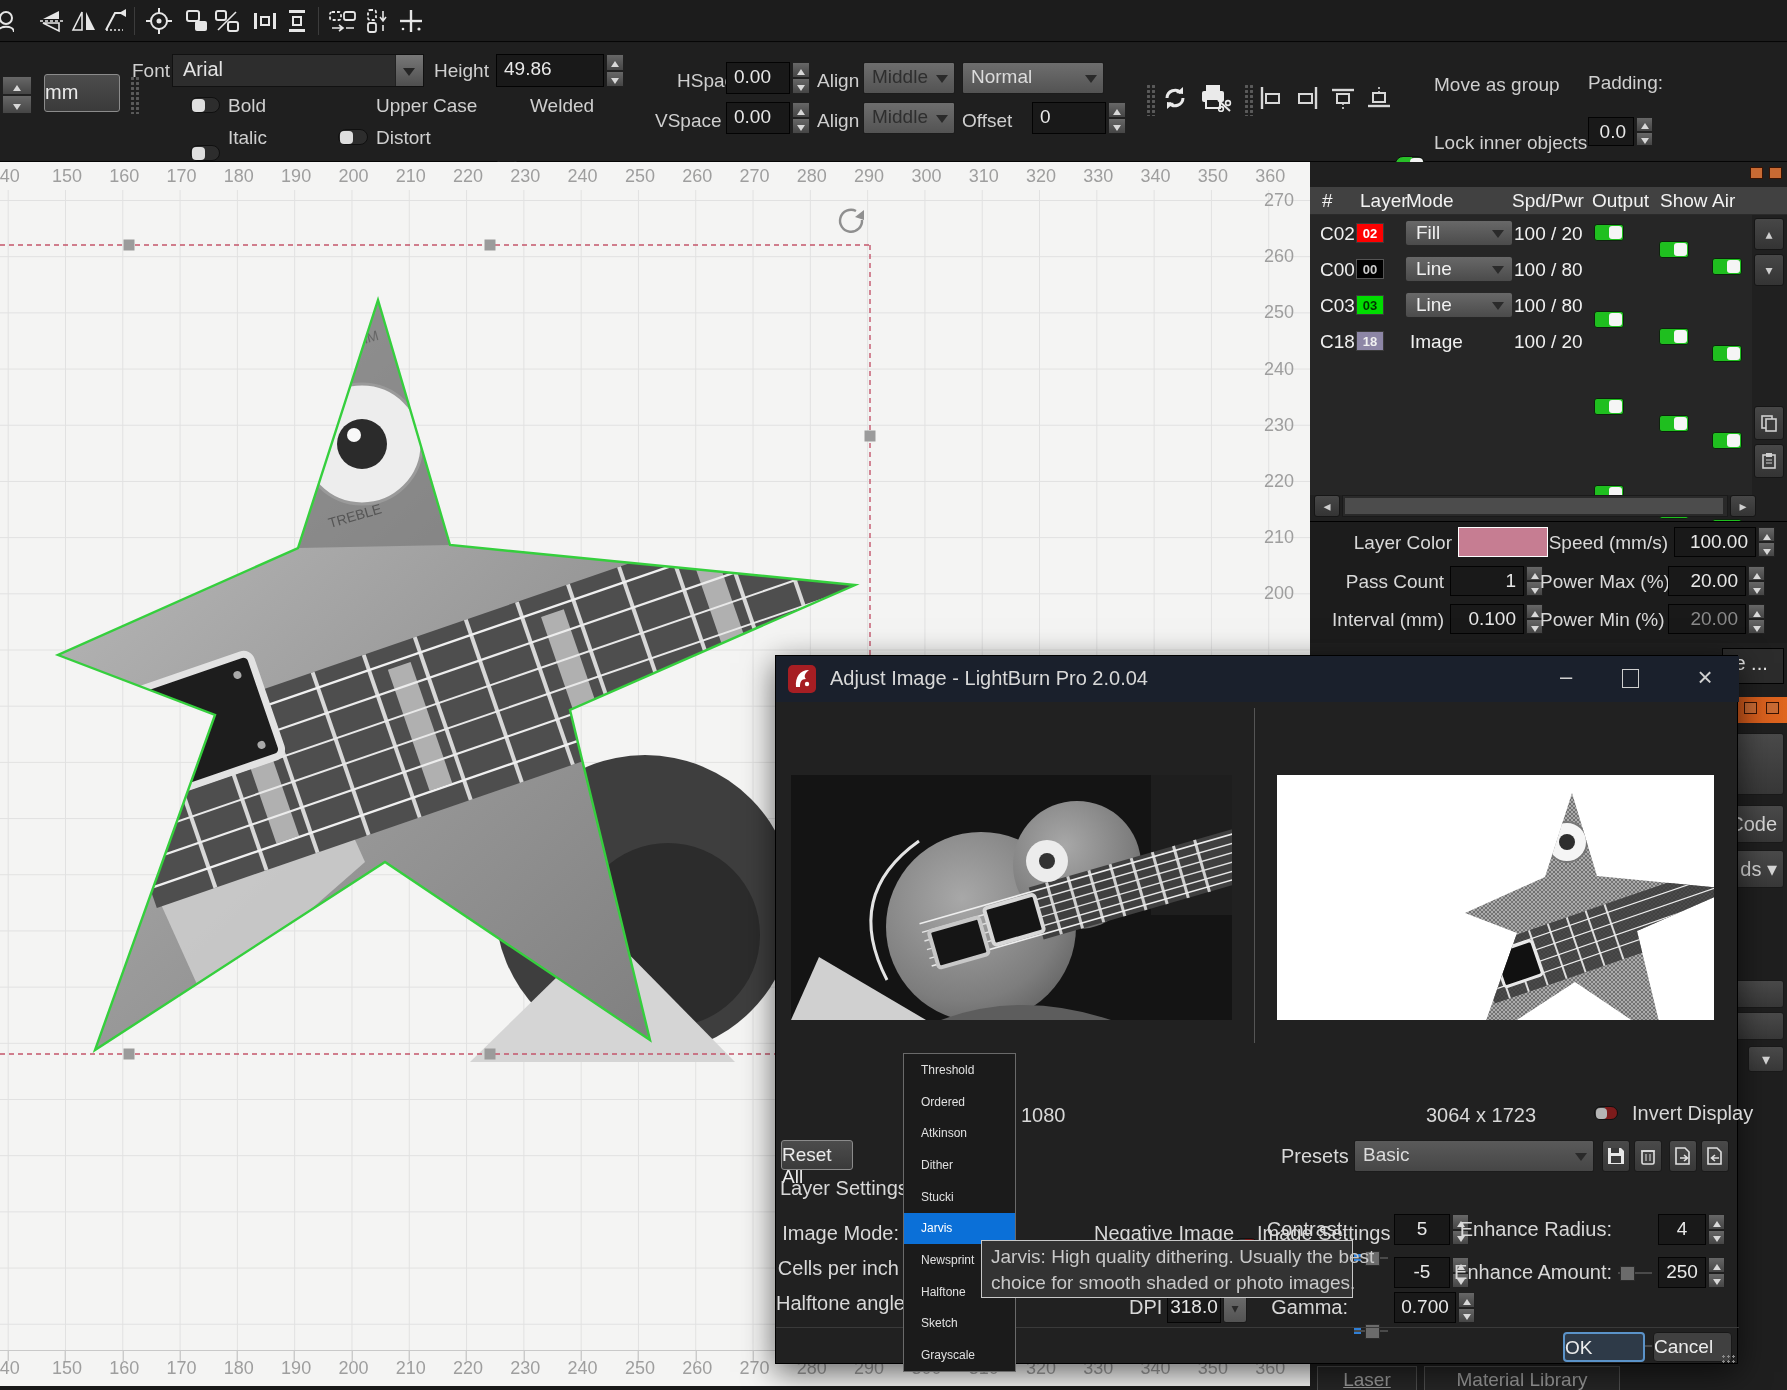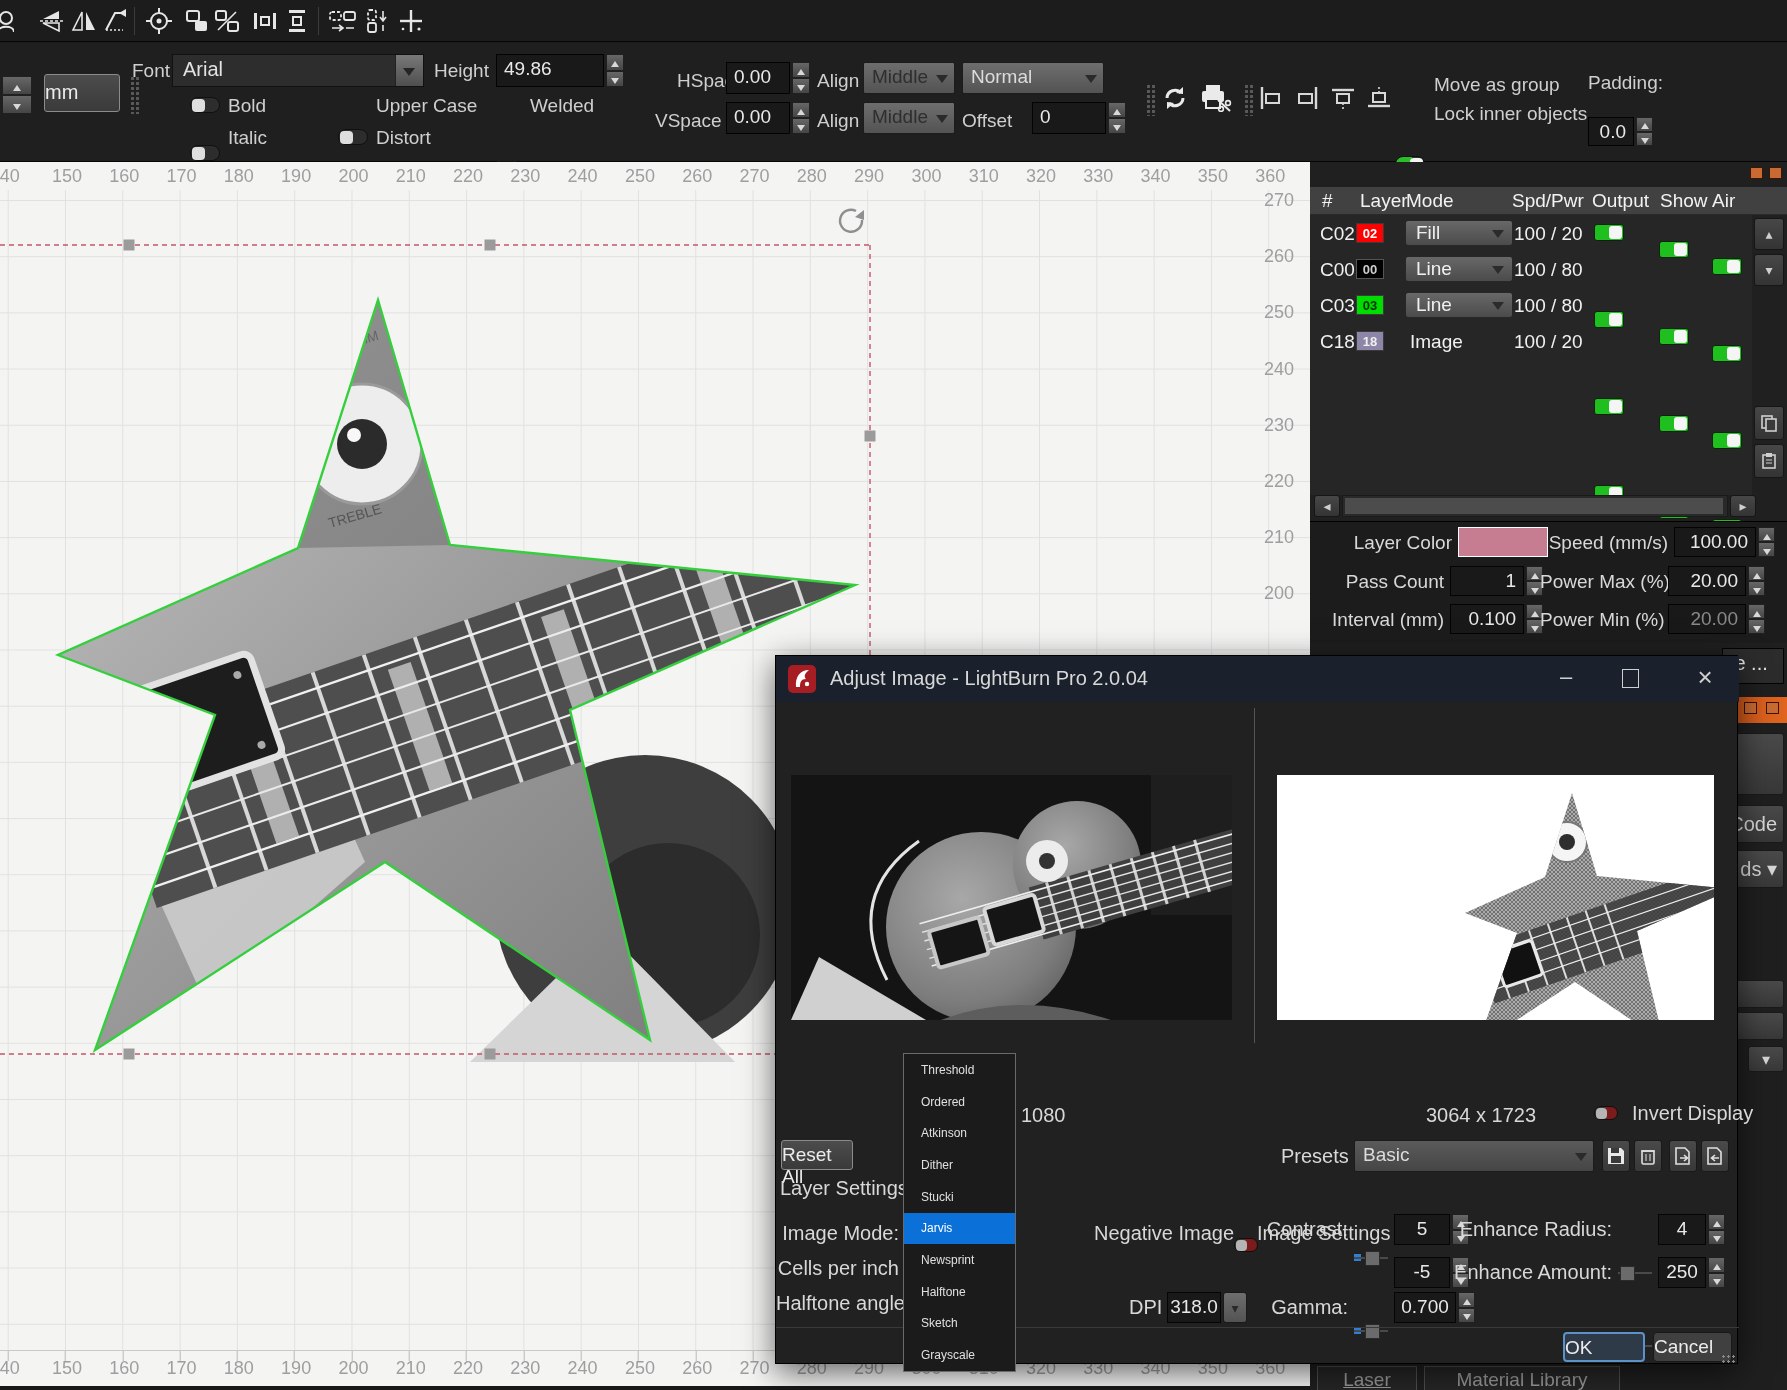--- a/index.html
+++ b/index.html
@@ -247,21 +247,21 @@
       </svg>
     <svg class="a" style="left:1366px;top:43px" width="26" height="24" viewBox="0 0 26 24">
         <line x1="2" y1="20" x2="24" y2="20" stroke="#d8d8d8" stroke-width="2.4"></line>
         <rect x="7" y="7" width="12" height="9" fill="none" stroke="#d8d8d8" stroke-width="2"></rect>
         <line x1="13" y1="1" x2="13" y2="7" stroke="#d8d8d8" stroke-width="1.6" stroke-dasharray="2 2"></line>
       </svg>
 
     <div class="a tg on-green" style="left:1395px;top:33px;"></div>
     <div class="a lbl" style="left:1434px;top:31px;">Move as group</div>
     <div class="a tg on-green" style="left:1395px;top:73px;"></div>
-    <div class="a lbl" style="left:1434px;top:60px;">Lock inner objects</div>
+    <div class="a lbl" style="left:1434px;top:89px;">Lock inner objects</div>
     <div class="a lbl" style="left:1588px;top:29px;">Padding:</div>
     <div class="a fld r" style="left:1588px;top:74px;width:46px;height:29px;">0.0</div>
     <div class="a spin" style="left:1636px;top:74px;width:17px;height:29px;">
         <i class="u"></i>
         <i class="d"></i>
       </div>
   </div>
 
   <div class="a" id="canvas"></div>
   <div class="a" style="left:0;top:162px;width:1310px;height:28px;background:#f4f4f3;"></div>
@@ -697,14 +697,18 @@
       <div class="dd-item">Atkinson</div>
       <div class="dd-item">Dither</div>
       <div class="dd-item">Stucki</div>
       <div class="dd-item selected">Jarvis</div>
       <div class="dd-item">Newsprint</div>
       <div class="dd-item">Halftone</div>
       <div class="dd-item">Sketch</div>
       <div class="dd-item">Grayscale</div>
     </div>
 
+  <div class="a" id="tooltip">
+    <div>Jarvis: High quality dithering. Usually the best</div>
+    <div>choice for smooth shaded or photo images.</div>
+  </div>
 
 </div>
 
 </body></html>

